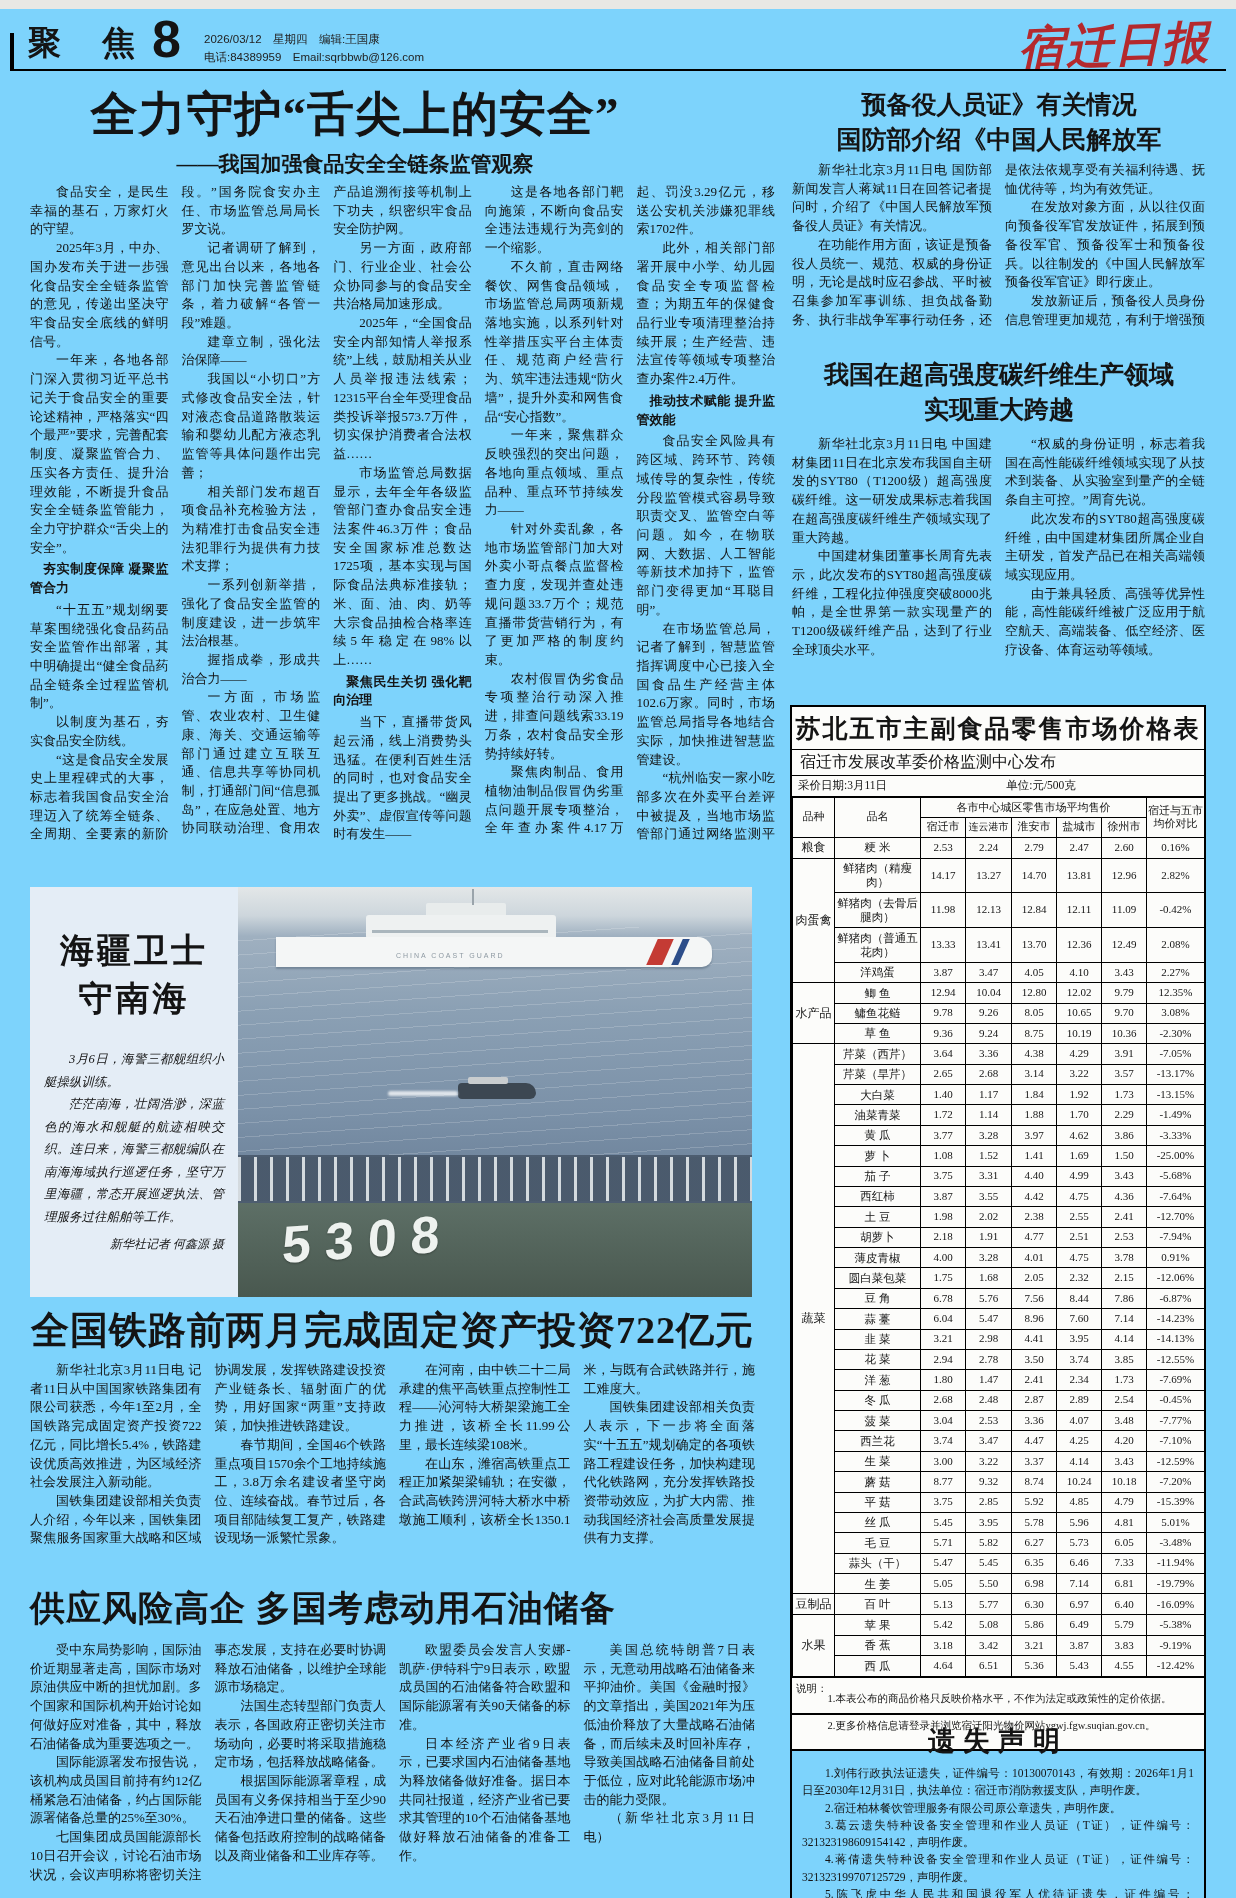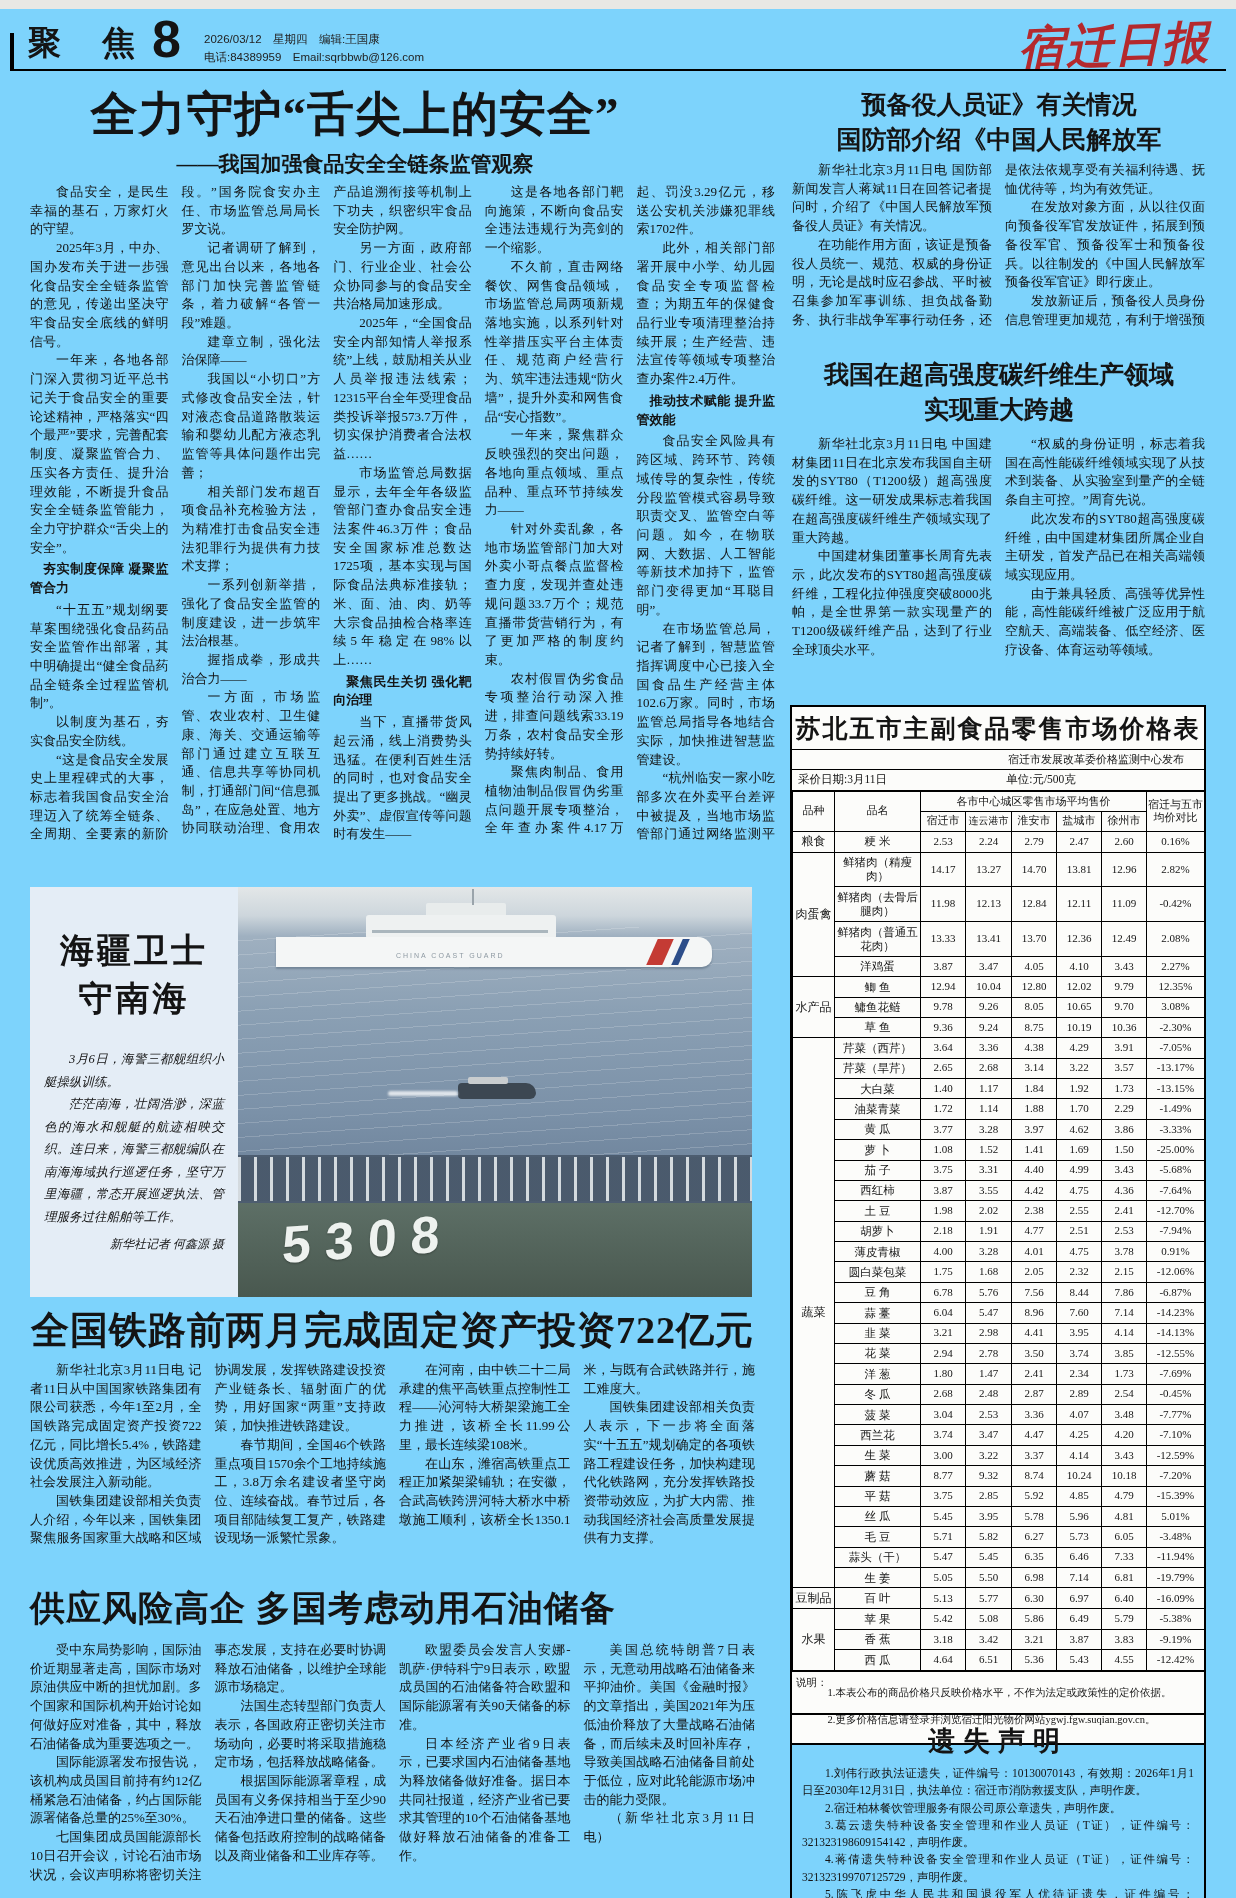--- a/index.html
+++ b/index.html
@@ -26,21 +26,21 @@
   
   .right-headline{left:792px;width:414px;text-align:center;font-weight:900;font-size:25px;line-height:1.4;}
   .defense-headline{top:78px;}
   .carbon-headline{top:348px;}
   .defense-body{left:792px;top:152px;width:413px;height:180px;column-count:2;}
   .carbon-body{left:792px;top:426px;width:413px;height:260px;column-count:2;}
 
   
   .ptable{left:790px;top:696px;width:416px;border:2px solid #000;background:#fcfcfa;box-sizing:border-box;}
   .ptable-title{font-size:25px;font-weight:900;text-align:center;letter-spacing:2px;padding:5px 0 4px;border-bottom:1.5px solid #000;}
-  .ptable-pub{font-size:11px;text-align:right;padding:2px 20px;border-bottom:1.5px solid #000;}
+  .ptable-pub{font-size:16px;text-align:left;padding:2px 8px;border-bottom:1.5px solid #000;}
   .ptable-info{position:relative;font-size:11.5px;padding:2px 6px;border-bottom:1.5px solid #000;height:16px;}
   .ptable-unit{position:absolute;left:52%;top:2px;}
   .ptable table{width:100%;border-collapse:collapse;table-layout:fixed;}
   .ptable td,.ptable th{border:1px solid #000;text-align:center;font-size:11px;font-weight:normal;
         padding:2.5px 0;line-height:1.25;overflow:hidden;}
   .ptable .prod{font-size:11.5px;}
   .ptable .cat{font-size:12px;}
   .ptable-notes{display:flex;border-top:1.5px solid #000;font-size:10.5px;line-height:1.55;padding:3px 4px 4px;}
   .ptable-notes .lbl{white-space:nowrap;}
 

